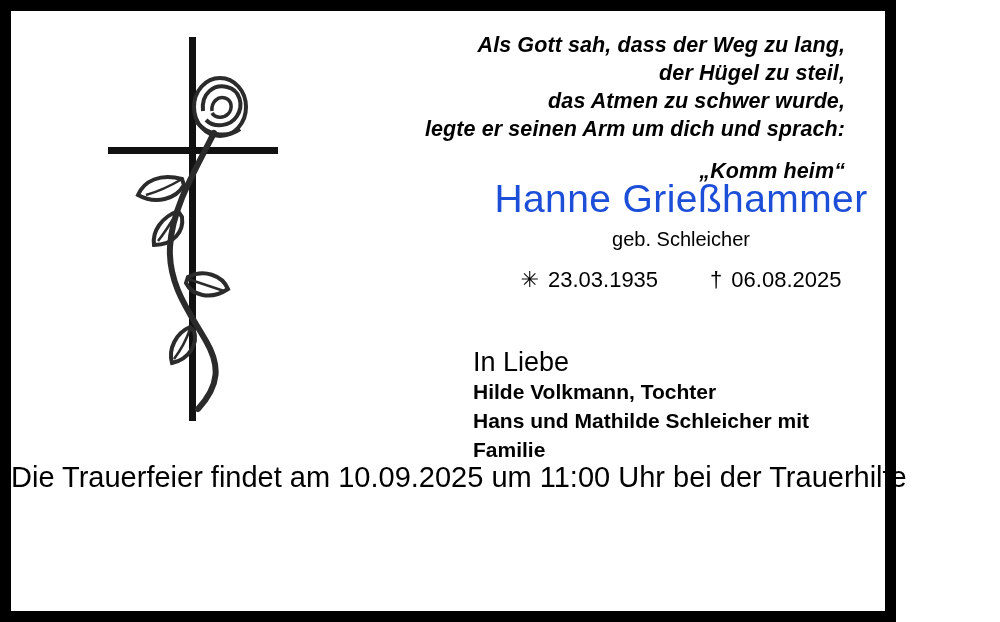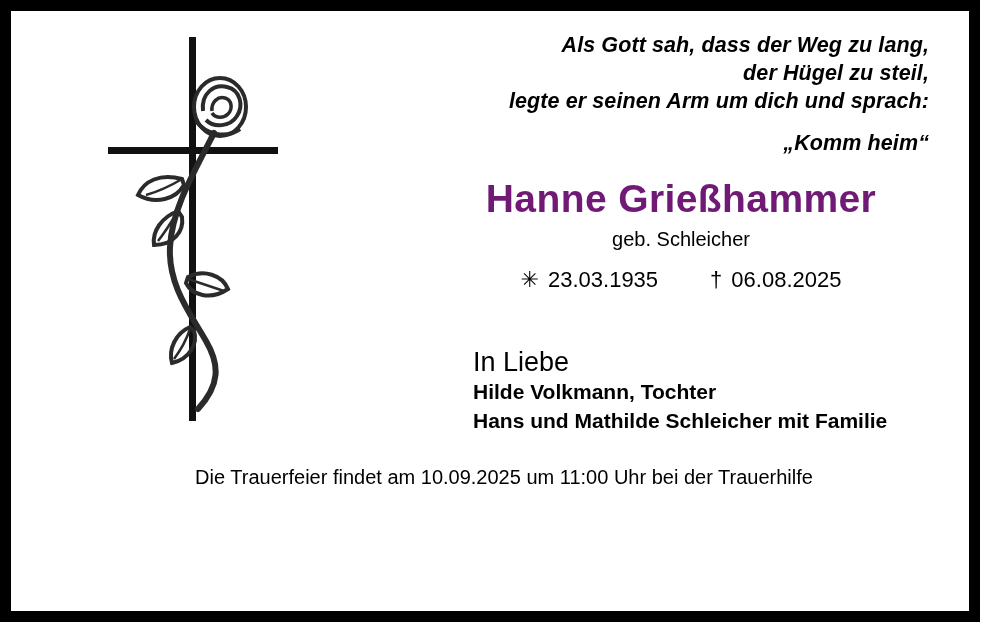--- a/index.html
+++ b/index.html
@@ -8,21 +8,21 @@
     background: #ffffff;
   }
   body {
     width: 1000px;
     height: 622px;
     font-family: "Liberation Sans", sans-serif;
     overflow: hidden;
   }
   #obituary-card {
     position: relative;
-    width: 980px;
+    width: 896px;
     height: 622px;
     box-sizing: border-box;
     background: #ffffff;
     border: 11px solid #000000;
   }
   .inner {
     position: relative;
     width: 100%;
     height: 100%;
     background: #ffffff;
@@ -54,24 +54,24 @@
   
   .name-block {
     position: absolute;
     left: 370px;
     top: 165px;
     width: 600px;
     text-align: center;
   }
   .deceased-name {
     font-size: 39px;
-    font-weight: bold;
+    font-weight: normal;
     line-height: 46px;
     letter-spacing: 0.4px;
-    color: #701a75;
+    color: #1d4ed8;
   }
   .maiden-name {
     font-size: 20px;
     line-height: 30px;
     margin-top: 2px;
     color: #000;
   }
   .dates {
     margin-top: 12px;
     font-size: 22px;
@@ -119,23 +119,22 @@
   
   .notes {
     position: absolute;
     left: 0;
     right: 0;
     top: 452px;
     text-align: center;
     color: #000;
   }
   .note-block {
-    font-size: 20px;
+    font-size: 29px;
     line-height: 29px;
-    padding-left: 28px;
   }
   .note-block + .note-block {
     margin-top: 24px;
   }
   .note-block .line {
     display: block;
     white-space: nowrap;
   }
 
   
@@ -179,20 +178,21 @@
         <path d="M102 248 C 118 240, 136 246, 142 260 C 124 272, 106 266, 100 254 Z" fill="none" stroke="#2b2b2b" stroke-width="4"></path>
         <path d="M102 250 C 114 254, 126 258, 138 262" fill="none" stroke="#2b2b2b" stroke-width="2.5"></path>
         <path d="M104 298 C 90 304, 82 320, 86 334 C 104 330, 112 314, 108 302 Z" fill="none" stroke="#2b2b2b" stroke-width="4"></path>
         <path d="M104 300 C 100 312, 94 322, 88 330" fill="none" stroke="#2b2b2b" stroke-width="2.5"></path>
       </svg>
     </div>
 
     <div class="verse">
       <span class="line">Als Gott sah, dass der Weg zu lang,</span>
       <span class="line">der Hügel zu steil,</span>
+      <span class="line">das Atmen zu schwer wurde,</span>
       <span class="line">legte er seinen Arm um dich und sprach:</span>
       <span class="quote">„Komm heim“</span>
     </div>
 
     <div class="name-block">
       <div class="deceased-name">Hanne Grießhammer</div>
       <div class="maiden-name">geb. Schleicher</div>
       <div class="dates">
         <span class="date-item">
           <span class="sym">✳</span>

